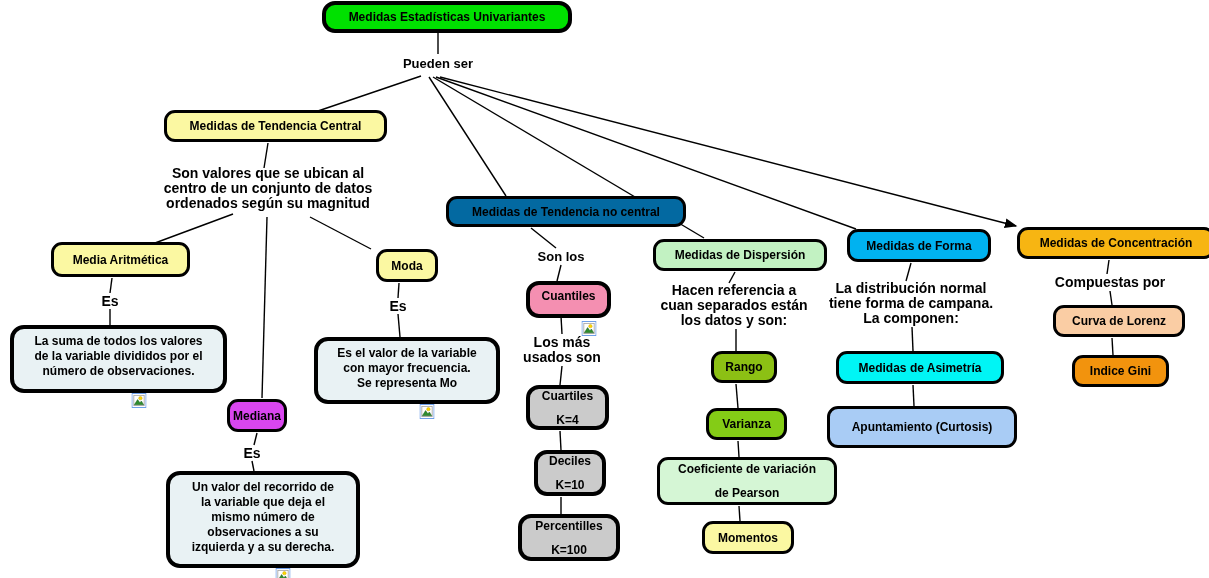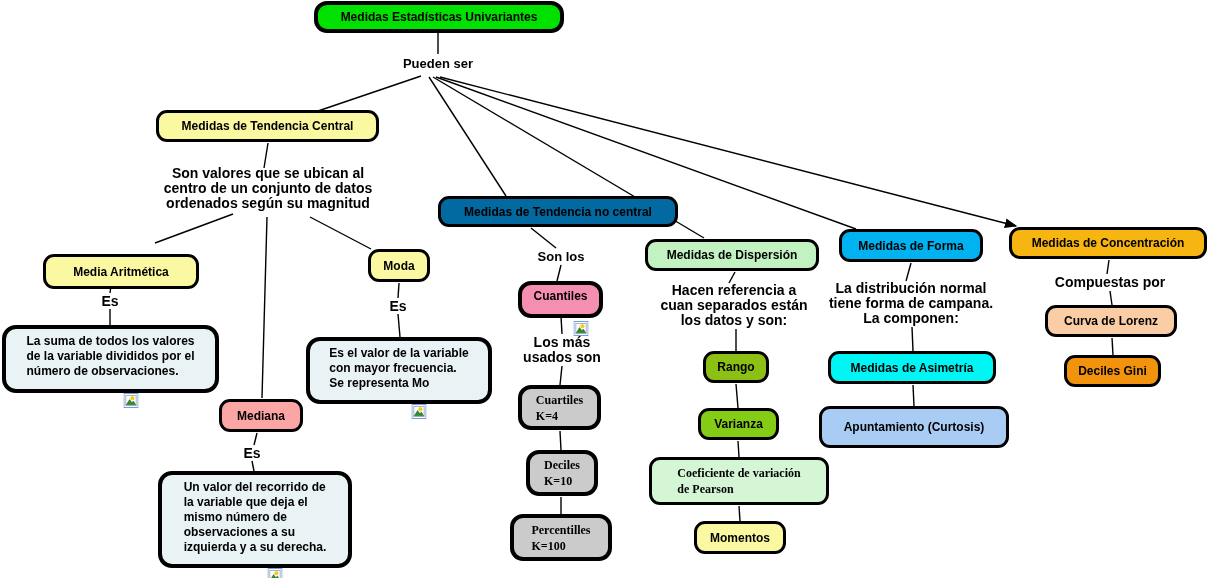--- a/index.html
+++ b/index.html
@@ -1,26 +1,26 @@
 <!DOCTYPE html>
 <html><head>
 <meta charset="utf-8">
 <style>
   html,body{margin:0;padding:0;background:#fff;}
   #cmap{position:relative;width:1209px;height:578px;background:#fff;overflow:hidden;
         font-family:"Liberation Sans",sans-serif;}
   #wires{position:absolute;left:0;top:0;z-index:1;}
   .node{position:absolute;box-sizing:border-box;z-index:2;
         border:3px solid #000;border-radius:11px;
-        display:flex;align-items:center;justify-content:center;
-        font-weight:bold;font-size:12px;line-height:14px;color:#000;white-space:pre;}
+        display:flex;align-items:center;justify-content:center;text-align:center;
+        font-weight:bold;font-size:12px;line-height:14px;color:#000;white-space:pre;margin-left:8px;}
   .node.thick{border-width:4px;border-radius:13px;}
   .node.def{border-width:4px;border-radius:14px;line-height:15px;
             align-items:flex-start;padding-top:5px;}
-  .node.two{line-height:16px;font-family:Liberation Serif, serif;}
+  .node.two{line-height:24px;}
   .phrase{position:absolute;z-index:2;transform:translateX(-50%);
           text-align:center;font-weight:bold;font-size:14px;line-height:15px;
           color:#000;white-space:pre;}
   .phrase.big{font-size:13px;}
   .res{position:absolute;left:50%;transform:translateX(-50%);z-index:3;
        width:15px;height:15px;display:block;}
   .res.hang{bottom:-8px;}
   .res.inset{bottom:-4px;}
 </style>
 </head>
@@ -68,21 +68,21 @@
       <line x1="1109" y1="260" x2="1107" y2="274"></line>
       <line x1="1110" y1="291" x2="1112" y2="305"></line>
       <line x1="1112" y1="338" x2="1113" y2="355"></line>
     </g>
   </svg>
 
   <div class="node thick" style="left: 314px; top: 1px; width: 250px; height: 32px; background-color: rgb(0, 225, 0);">Medidas Estadísticas Univariantes</div>
 
   <div class="node" style="left: 156px; top: 110px; width: 223px; height: 32px; background-color: rgb(251, 248, 162);">Medidas de Tendencia Central</div>
 
-  <div class="node" style="left: 43px; top: 254px; width: 156px; height: 35px; background-color: rgb(251, 248, 162);">Media Aritmética</div>
+  <div class="node" style="left: 43px; top: 242px; width: 139px; height: 35px; background-color: rgb(251, 248, 162);">Media Aritmética</div>
 
   <div class="node def" style="left: 2px; top: 325px; width: 217px; height: 68px; background-color: rgb(233, 242, 244);">
     <span>La suma de todos los valores
 de la variable divididos por el
 número de observaciones.</span>
     <span class="res inset">
       <svg width="15" height="15" viewBox="0 0 16 16">
           <rect x="0.5" y="0.5" width="15" height="15" fill="#fff" stroke="#6699E8"></rect>
           <rect x="2.5" y="2.5" width="11" height="11" fill="#fff" stroke="#999" stroke-width="0.8"></rect>
           <circle cx="9.5" cy="5.5" r="1.8" fill="#FFD700" stroke="#C8A000" stroke-width="0.5"></circle>
@@ -100,21 +100,21 @@
     <span class="res inset">
       <svg width="15" height="15" viewBox="0 0 16 16">
           <rect x="0.5" y="0.5" width="15" height="15" fill="#fff" stroke="#6699E8"></rect>
           <rect x="2.5" y="2.5" width="11" height="11" fill="#fff" stroke="#999" stroke-width="0.8"></rect>
           <circle cx="9.5" cy="5.5" r="1.8" fill="#FFD700" stroke="#C8A000" stroke-width="0.5"></circle>
           <path d="M3 12.5 L6.5 7 L9 10.5 L10.5 8.5 L13 12.5 Z" fill="#2E8B2E" stroke="#1A5C1A" stroke-width="0.5"></path>
         </svg>
     </span>
   </div>
 
-  <div class="node" style="left: 219px; top: 399px; width: 84px; height: 33px; background-color: #fca5a5;">Mediana</div>
+  <div class="node" style="left: 219px; top: 399px; width: 60px; height: 33px; background-color: #d946ef;">Mediana</div>
 
   <div class="node def" style="left: 158px; top: 471px; width: 194px; height: 97px; background-color: rgb(233, 242, 244);">
     <span>Un valor del recorrido de
 la variable que deja el
 mismo número de
 observaciones a su
 izquierda y a su derecha.</span>
     <span class="res inset">
       <svg width="15" height="15" viewBox="0 0 16 16">
           <rect x="0.5" y="0.5" width="15" height="15" fill="#fff" stroke="#6699E8"></rect>
@@ -162,21 +162,21 @@
   <div class="node" style="left: 839px; top: 229px; width: 144px; height: 33px; background-color: rgb(0, 178, 240);">Medidas de Forma</div>
 
   <div class="node" style="left: 828px; top: 351px; width: 168px; height: 33px; background-color: rgb(0, 245, 245);">Medidas de Asimetría</div>
 
   <div class="node" style="left: 819px; top: 406px; width: 190px; height: 42px; background-color: rgb(169, 204, 245);">Apuntamiento (Curtosis)</div>
 
   <div class="node" style="left: 1009px; top: 227px; width: 198px; height: 32px; background-color: rgb(247, 181, 18);">Medidas de Concentración</div>
 
   <div class="node" style="left: 1045px; top: 305px; width: 132px; height: 32px; background-color: rgb(250, 205, 164);">Curva de Lorenz</div>
 
-  <div class="node" style="left: 1064px; top: 355px; width: 97px; height: 32px; background-color: rgb(242, 147, 13);">Deciles Gini</div>
+  <div class="node" style="left: 1064px; top: 355px; width: 97px; height: 32px; background-color: rgb(242, 147, 13);">Indice Gini</div>
 
   <div class="phrase big" style="left:438px;top:56px;">Pueden ser</div>
 
   <div class="phrase" style="left:268px;top:166px;">Son valores que se ubican al
 centro de un conjunto de datos
 ordenados según su magnitud</div>
 
   <div class="phrase" style="left:110px;top:294px;">Es</div>
 
   <div class="phrase" style="left:398px;top:299px;">Es</div>

